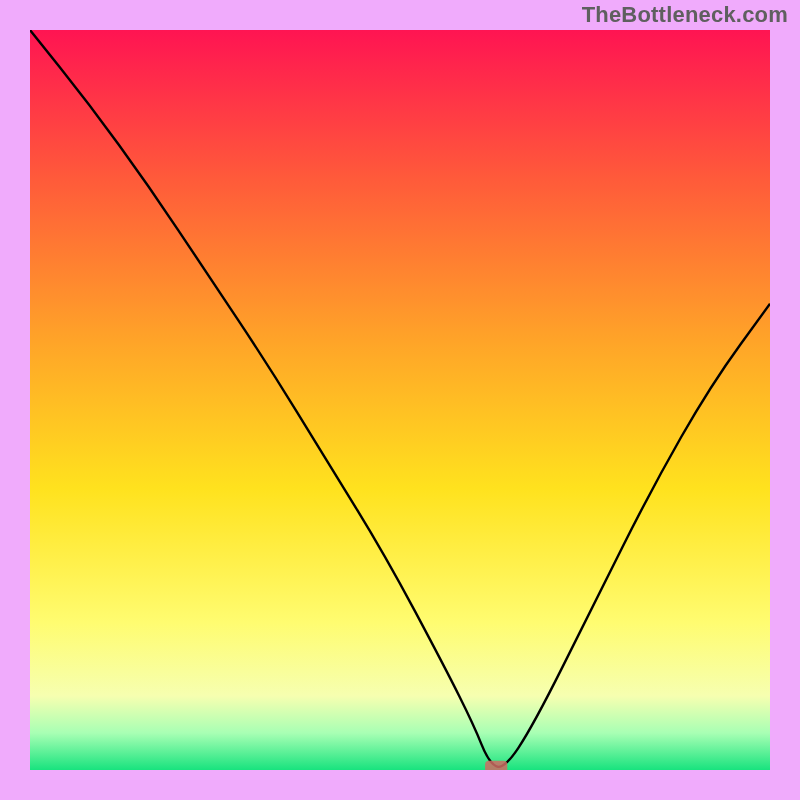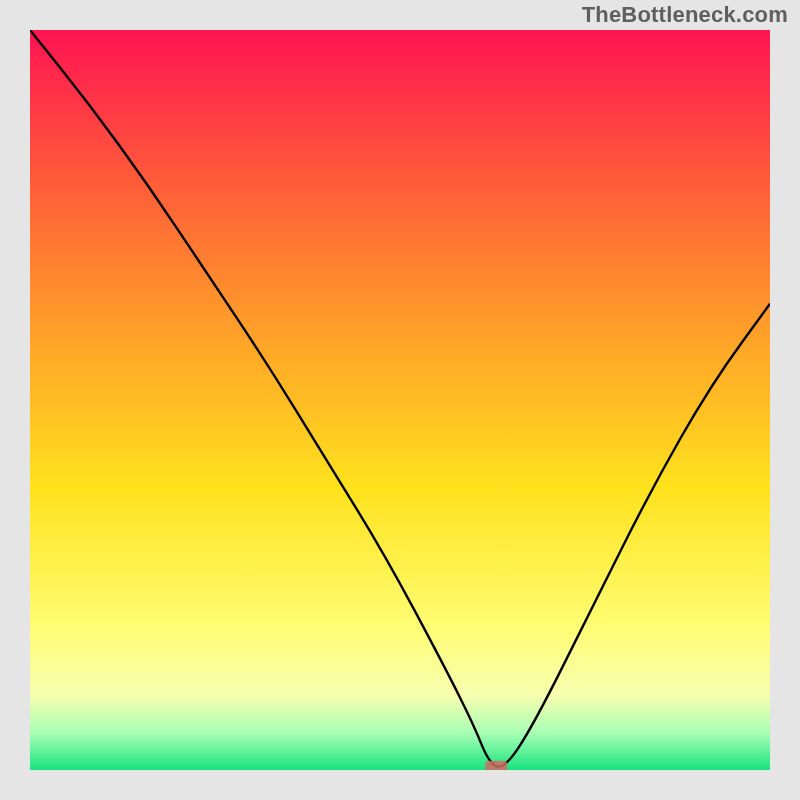--- a/index.html
+++ b/index.html
@@ -8,21 +8,21 @@
     width: 800px;
     height: 800px;
     background: #000;
     font-family: Arial, Helvetica, sans-serif;
     overflow: hidden;
   }
   .stage {
     position: relative;
     width: 800px;
     height: 800px;
-    background: #e5e5e5;
+    background: #f0abfc;
   }
   .watermark {
     position: absolute;
     top: 2px;
     right: 12px;
     color: #5f5f5f;
     font-size: 22px;
     font-weight: 600;
     letter-spacing: 0.2px;
     z-index: 5;

